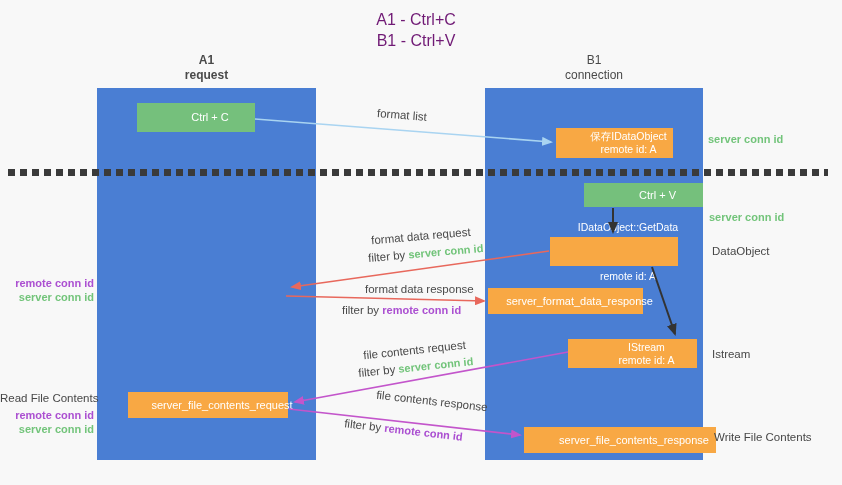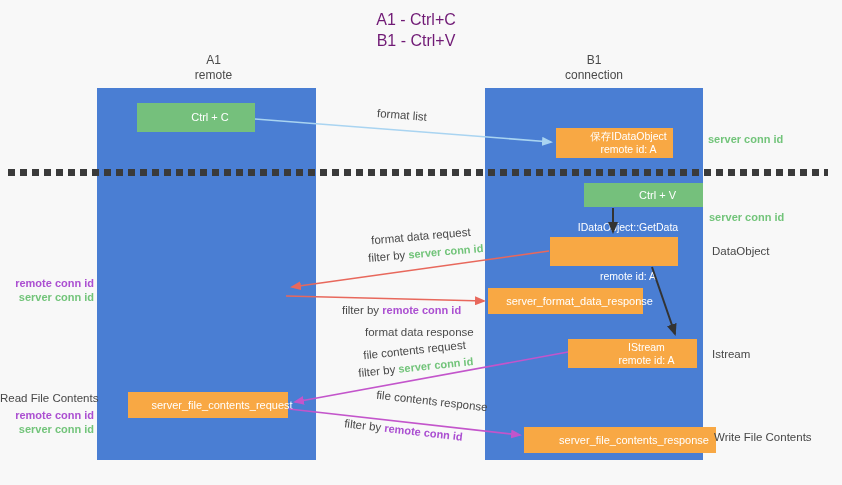--- a/index.html
+++ b/index.html
@@ -80,23 +80,23 @@
 </head>
 <body>
 
 <div id="canvas">
 
   <div class="abs title">
     <div>A1 - Ctrl+C</div>
     <div>B1 - Ctrl+V</div>
   </div>
 
-  <div class="abs lane-header" style="left:104px; width:219px;">
+  <div class="abs lane-header" style="left:97px; width:219px;font-weight:bold;">
     <div>A1</div>
-    <div>remote</div>
+    <div>request</div>
   </div>
   <div class="abs lane-header" style="left:485px; width:218px;">
     <div>B1</div>
     <div>connection</div>
   </div>
 
   <div class="abs lane" style="left:97px; width:219px;"></div>
   <div class="abs lane" style="left:485px; width:218px;"></div>
 
   <div class="abs dotted-sep"></div>
@@ -138,21 +138,21 @@
   </div>
 
   <div class="abs edge-label rot-pos4" style="left:377px; top:109px;">format list</div>
 
   <div class="abs edge-label rot-neg5" style="left:371px; top:230px;">format data request</div>
 
   <div class="abs edge-label rot-neg5" style="left:368px; top:247px;">
     <span>filter by </span><span class="conn-green">server conn id</span>
   </div>
 
-  <div class="abs edge-label" style="left:365px; top:283px;margin-top:43px;">format data response</div>
+  <div class="abs edge-label" style="left:365px; top:283px;">format data response</div>
 
   <div class="abs edge-label" style="left:342px; top:304px;">
     <span>filter by </span><span class="conn-purple">remote conn id</span>
   </div>
 
   <div class="abs edge-label rot-neg6" style="left:363px; top:344px;">file contents request</div>
 
   <div class="abs edge-label rot-neg6" style="left:358px; top:361px;">
     <span>filter by </span><span class="conn-green">server conn id</span>
   </div>

